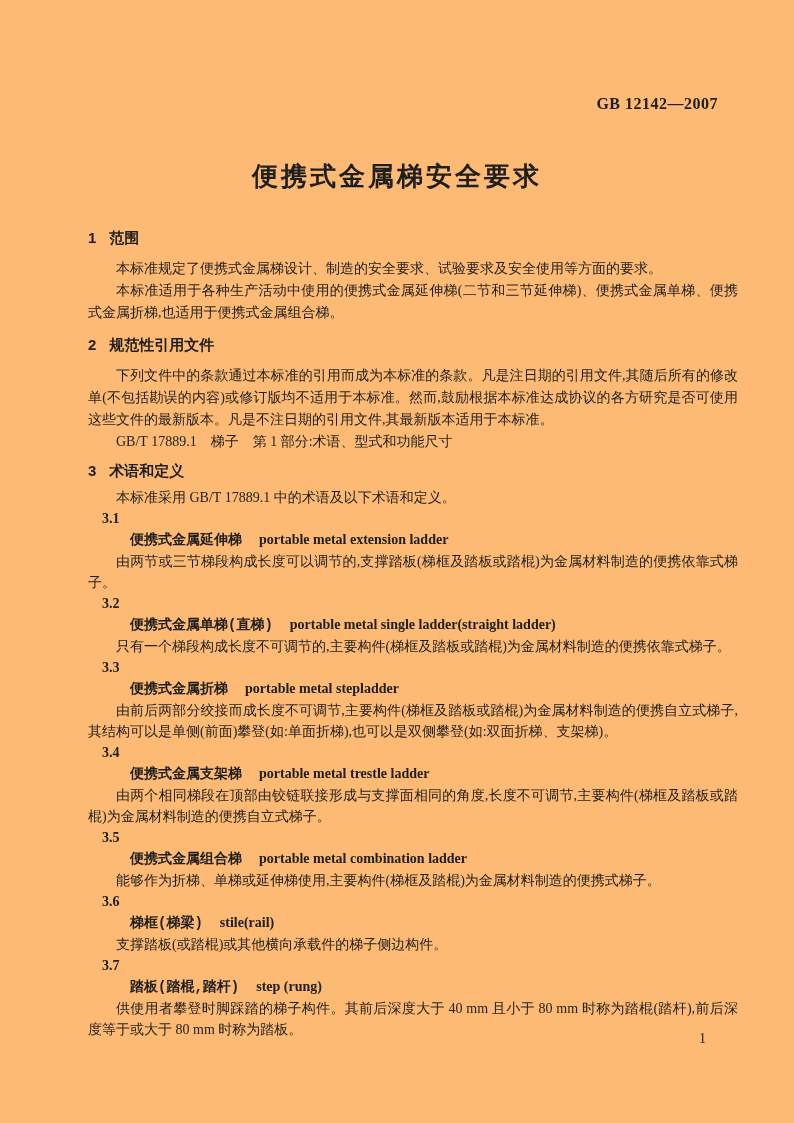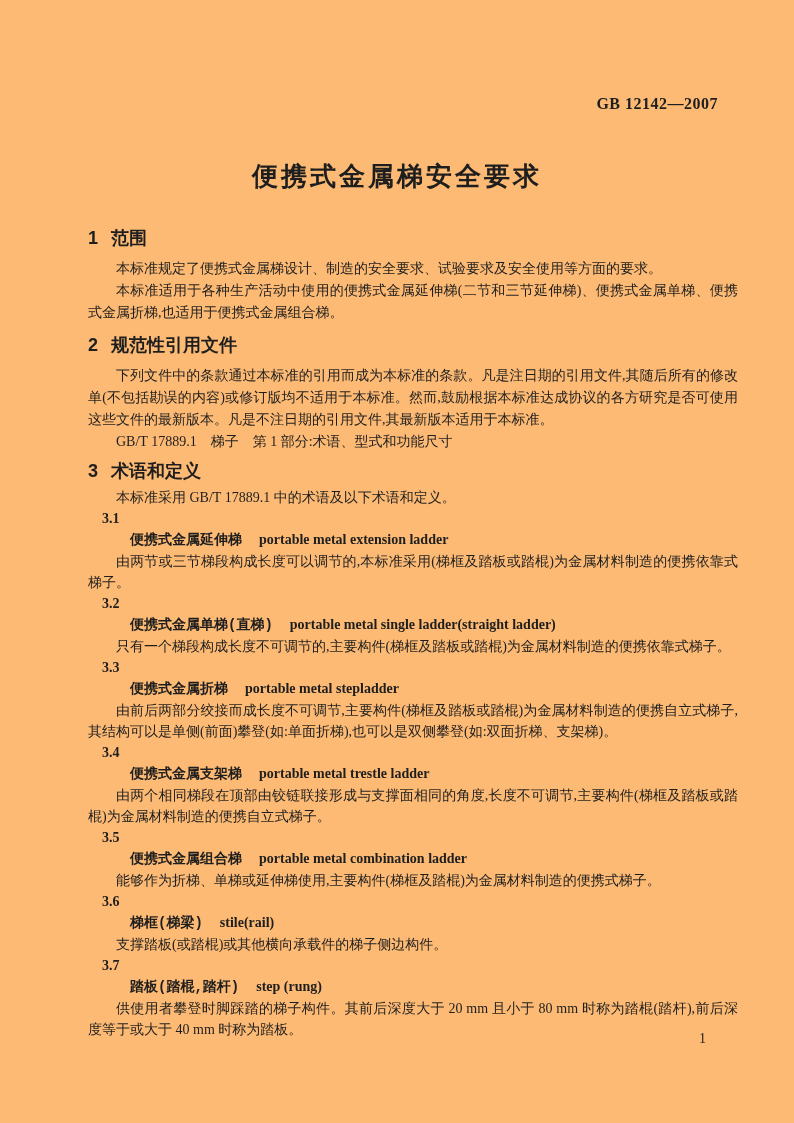--- a/index.html
+++ b/index.html
@@ -28,21 +28,21 @@
     font-family:Liberation Serif, serif;
   }
   .content {
     position:absolute;
     left:88px; top:227px; width:650px;
     font-size:14px; line-height:22px;
     text-align:justify;
   }
   .sec-heading {
     font-family:"Liberation Sans","DejaVu Sans",sans-serif;
-    font-weight:bold; font-size:18px; line-height:22px;
+    font-weight:bold; font-size:15px; line-height:22px;
   }
   .sh1 { margin:0 0 9px 0; }
   .sh2 { margin:10px 0 9px 0; }
   .sh3 { margin:7px 0 5px 0; }
   .sec-num { margin-right:13px; }
   .para { margin:0; text-indent:2em; }
   .terms { line-height:21px; }
   .term-num { margin-left:1em;font-weight:bold; }
   .term-line { margin-left:3em; }
   .term-zh {
@@ -87,21 +87,21 @@
       <span class="sec-num">3</span><span>术语和定义</span>
     </div>
 
     <div class="terms">
       <p class="para">本标准采用 GB/T 17889.1 中的术语及以下术语和定义。</p>
 
       <div class="term-num">3.1</div>
       <div class="term-line">
         <span class="term-zh">便携式金属延伸梯</span><span class="term-en">portable metal extension ladder</span>
       </div>
-      <p class="para">由两节或三节梯段构成长度可以调节的,本标准采用(梯框及踏板或踏棍)为金属材料制造的便携依靠式梯子。</p>
+      <p class="para">由两节或三节梯段构成长度可以调节的,支撑踏板(梯框及踏板或踏棍)为金属材料制造的便携依靠式梯子。</p>
 
       <div class="term-num">3.2</div>
       <div class="term-line">
         <span class="term-zh">便携式金属单梯(直梯)</span><span class="term-en">portable metal single ladder(straight ladder)</span>
       </div>
       <p class="para">只有一个梯段构成长度不可调节的,主要构件(梯框及踏板或踏棍)为金属材料制造的便携依靠式梯子。</p>
 
       <div class="term-num">3.3</div>
       <div class="term-line">
         <span class="term-zh">便携式金属折梯</span><span class="term-en">portable metal stepladder</span>
@@ -123,20 +123,20 @@
       <div class="term-num">3.6</div>
       <div class="term-line">
         <span class="term-zh">梯框(梯梁)</span><span class="term-en">stile(rail)</span>
       </div>
       <p class="para">支撑踏板(或踏棍)或其他横向承载件的梯子侧边构件。</p>
 
       <div class="term-num">3.7</div>
       <div class="term-line">
         <span class="term-zh">踏板(踏棍,踏杆)</span><span class="term-en">step (rung)</span>
       </div>
-      <p class="para">供使用者攀登时脚踩踏的梯子构件。其前后深度大于 20 mm 且小于 80 mm 时称为踏棍(踏杆),前后深度等于或大于 40 mm 时称为踏板。</p>
+      <p class="para">供使用者攀登时脚踩踏的梯子构件。其前后深度大于 40 mm 且小于 80 mm 时称为踏棍(踏杆),前后深度等于或大于 80 mm 时称为踏板。</p>
     </div>
 
   </div>
 
   <div class="page-num">1</div>
 
 </div>
 
 </body></html>

